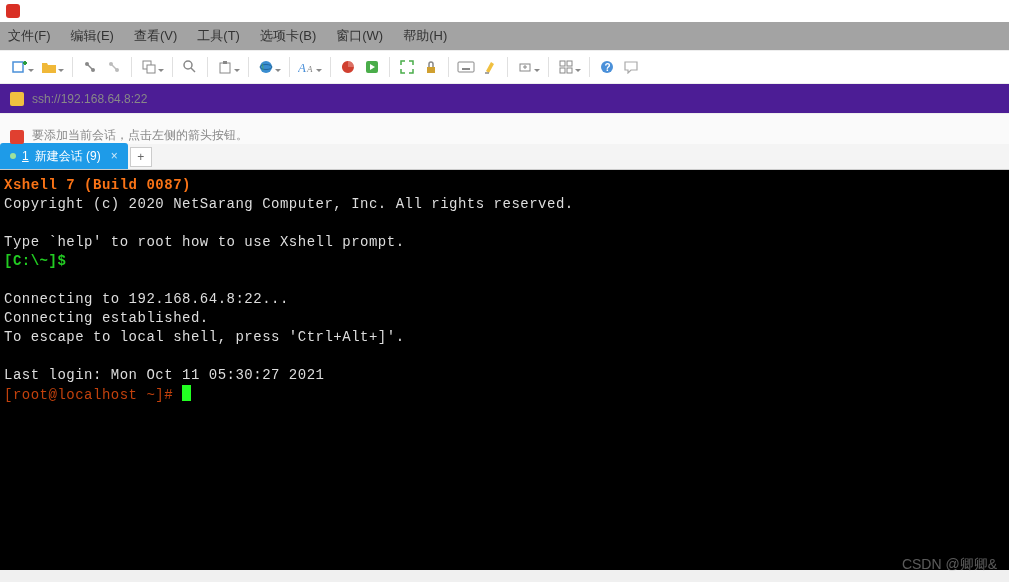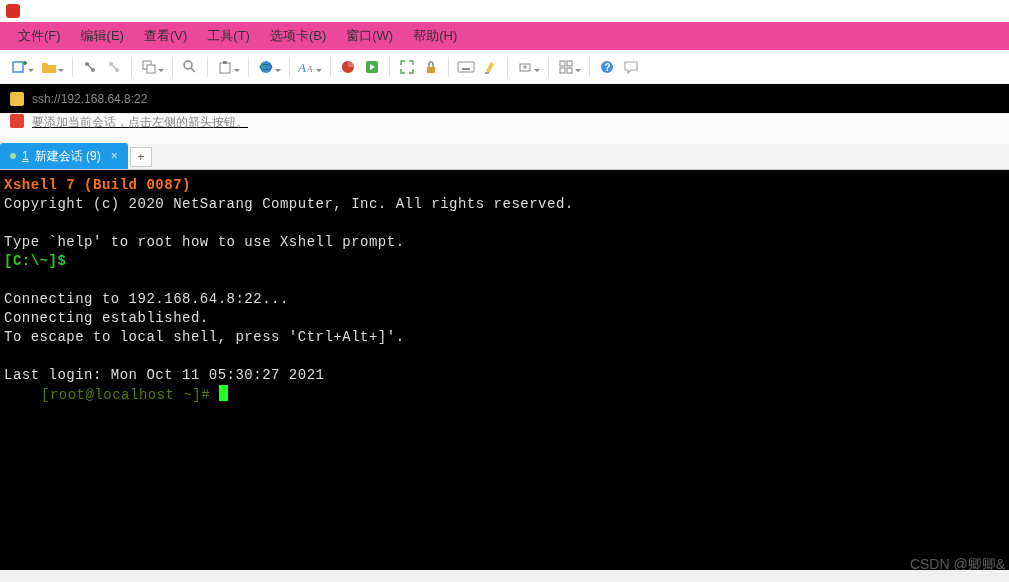--- a/index.html
+++ b/index.html
@@ -1,44 +1,44 @@
 <!DOCTYPE html>
 <html><head>
 <meta charset="utf-8">
 <style>
   * { box-sizing: border-box; margin: 0; padding: 0; }
   body { font-family: "Microsoft YaHei", Arial, sans-serif; background: #f0f0f0; width: 1009px; height: 582px; overflow: hidden; position: relative; }
   .titlebar { height: 22px; display: flex; align-items: center; padding: 0 6px; background: #fff; }
   .titlebar .appicon { width: 14px; height: 14px; background: #d93025; border-radius: 3px; margin-right: 6px; }
   .titlebar .title { font-size: 12px; color: #666; }
-  .menubar { height: 28px; display: flex; align-items: center; padding: 0 10px; background: #ec4899; gap: 4px; }
+  .menubar { height: 28px; display: flex; align-items: center; padding: 0 0; background: #a3a3a3; gap: 4px; }
   .menubar .menu { font-size: 13px; color: #333; padding: 2px 8px; cursor: default; }
   .toolbar { height: 34px; display: flex; align-items: center; padding: 0 8px; background: #fff; gap: 2px; border-top: 1px solid #eee; border-bottom: 1px solid #eee; }
   .toolbtn { width: 22px; height: 22px; display: flex; align-items: center; justify-content: center; font-size: 14px; color: #555; cursor: default; position: relative; }
   .toolbtn.dd::after { content: ""; position: absolute; right: -4px; bottom: 3px; border: 3px solid transparent; border-top-color: #888; }
   .toolbtn.dd { margin-right: 6px; }
   .sep { width: 1px; height: 20px; background: #e0e0e0; margin: 0 4px; }
-  .addressbar { height: 30px; display: flex; align-items: center; padding: 0 10px; background: #000000; border-bottom: 1px solid #eee; }
+  .addressbar { height: 30px; display: flex; align-items: center; padding: 0 10px; background: #4c1d95; border-bottom: 1px solid #eee; }
   .addr-icon { width: 14px; height: 14px; background: #f0c040; border-radius: 2px; margin-right: 8px; }
   .addressbar .addr { font-size: 12px; color: #888; }
-  .hintbar { height: 30px; display: flex; align-items: flex-start; padding: 0 10px; background: #fafafa; text-decoration: underline; }
+  .hintbar { height: 30px; display: flex; align-items: flex-end; padding: 0 10px; background: #fafafa; }
   .hint-icon { width: 14px; height: 14px; background: #e04030; margin-right: 8px; border-radius: 2px; position: relative; }
   .hintbar .hint { font-size: 12px; color: #888; }
   .tabbar { height: 26px; display: flex; align-items: flex-end; background: #f4f4f4; border-bottom: 1px solid #ccc; }
   .tab { height: 26px; display: flex; align-items: center; padding: 0 10px; font-size: 12px; color: #fff; background: #1e9be8; border-top-left-radius: 3px; border-top-right-radius: 3px; gap: 6px; }
   .tab .dot { width: 6px; height: 6px; background: #9de29d; border-radius: 50%; }
   .tab .num { text-decoration: underline; }
   .tab .close { font-size: 12px; color: #cde8f8; margin-left: 4px; }
   .addtab { width: 22px; height: 20px; display: flex; align-items: center; justify-content: center; background: #fff; border: 1px solid #ccc; font-size: 12px; color: #666; margin-left: 2px; margin-bottom: 2px; }
   .terminal { background: #000; color: #ddd; font-family: "Consolas","Courier New",monospace; font-size: 14px; line-height: 19px; padding: 6px 4px; height: 400px; white-space: pre; letter-spacing: 0.5px; }
   .t-bold { font-weight: bold; color: #f97316; }
   .t-green { color: #22cc22; font-weight: bold; }
-  .t-prompt { color: #4d7c0f; margin-left: 37px; }
+  .t-prompt { color: #c2410c; }
   .cursor { display: inline-block; width: 9px; height: 16px; background: #22ff22; vertical-align: -2px; }
-  .watermark { position: absolute; right: 4px; bottom: 8px; font-size: 14px; color: rgba(200,200,200,0.45); font-family: Arial, sans-serif; }
+  .watermark { position: absolute; right: 12px; bottom: 8px; font-size: 14px; color: rgba(200,200,200,0.45); font-family: Arial, sans-serif; }
   svg { display: block; }
 </style>
 </head>
 <body>
 
 <div class="titlebar">
   <span class="appicon"></span>
 </div>
 
 <div class="menubar">

